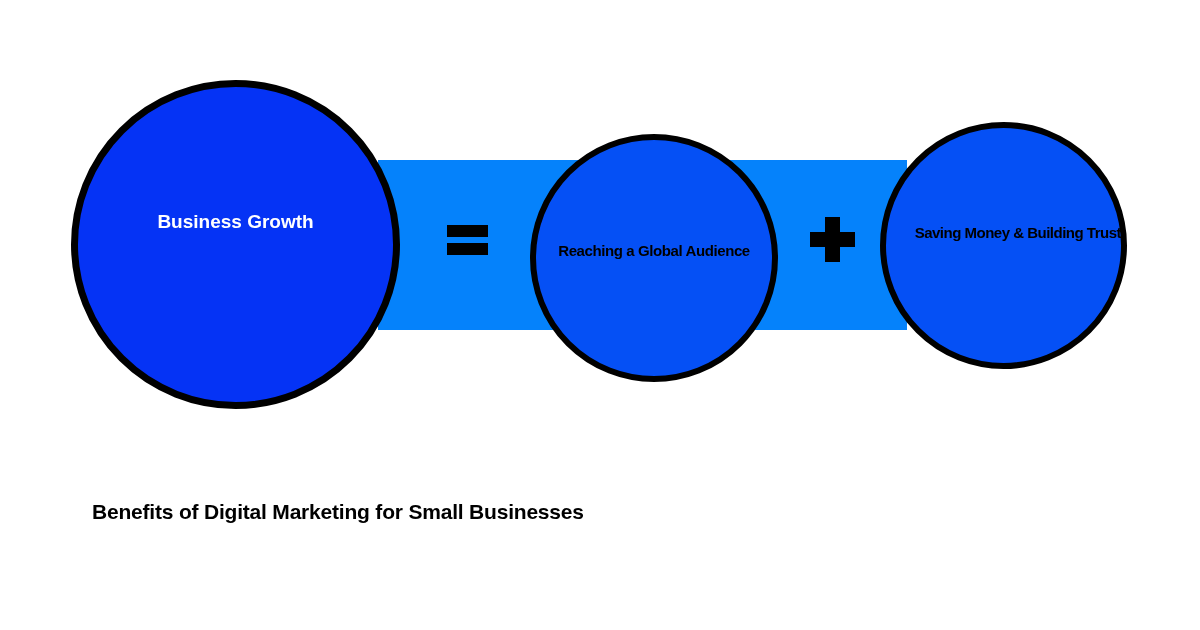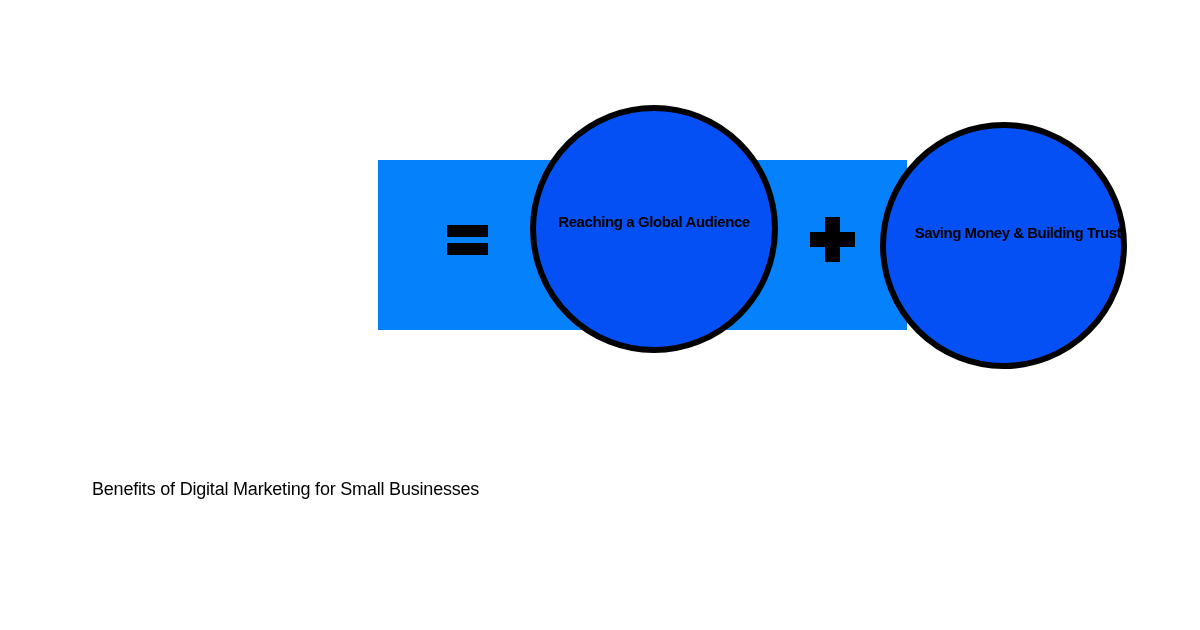--- a/index.html
+++ b/index.html
@@ -27,21 +27,21 @@
     border-radius: 50%;
     box-sizing: border-box;
     border: 7px solid #000000;
   }
   .node-result {
     left: 71px; top: 80px;
     width: 329px; height: 329px;
     background: #0533f5;
   }
   .node-benefit-1 {
-    left: 530px; top: 105px;
+    left: 530px; top: 134px;
     width: 248px; height: 248px;
     border-width: 6px;
     background: #0550f5;
   }
   .node-benefit-2 {
     left: 880px; top: 122px;
     width: 247px; height: 247px;
     border-width: 6px;
     background: #0550f5;
   }
@@ -105,44 +105,47 @@
   .plus-icon .h {
     position: absolute;
     left: 0; top: 15px;
     width: 45px; height: 15px;
     background: #000000;
   }
 
   .diagram-title {
     position: absolute;
     left: 92px;
-    top: 477px;
-    font-size: 18px;
+    top: 500px;
+    font-size: 21px;
     line-height: 24px;
-    font-weight: normal;
+    font-weight: bold;
     letter-spacing: -0.2px;
     color: #000000;
     white-space: nowrap;
   }
 
   .sr-only {
     position: absolute;
     width: 1px; height: 1px;
     overflow: hidden;
     clip: rect(0 0 0 0);
     white-space: nowrap;
   }
 </style>
 </head>
 <body>
 
 <div class="canvas">
 
   <div class="band" style="background: rgb(5, 130, 251);"></div>
 
+  <div class="node node-result" style="background: rgb(5, 51, 245); border-color: rgb(0, 0, 0);">
+    <div class="node-label" style="color: rgb(255, 255, 255);">Business Growth</div>
+  </div>
 
   <div class="equals-icon">
     <span class="sr-only">=</span>
     <div class="bar top" style="background: rgb(0, 0, 0);"></div>
     <div class="bar bottom" style="background: rgb(0, 0, 0);"></div>
   </div>
 
   <div class="node node-benefit-1" style="background: rgb(5, 80, 245); border-color: rgb(0, 0, 0);">
     <div class="node-label" style="color: rgb(0, 0, 0);">Reaching a Global Audience</div>
   </div>

